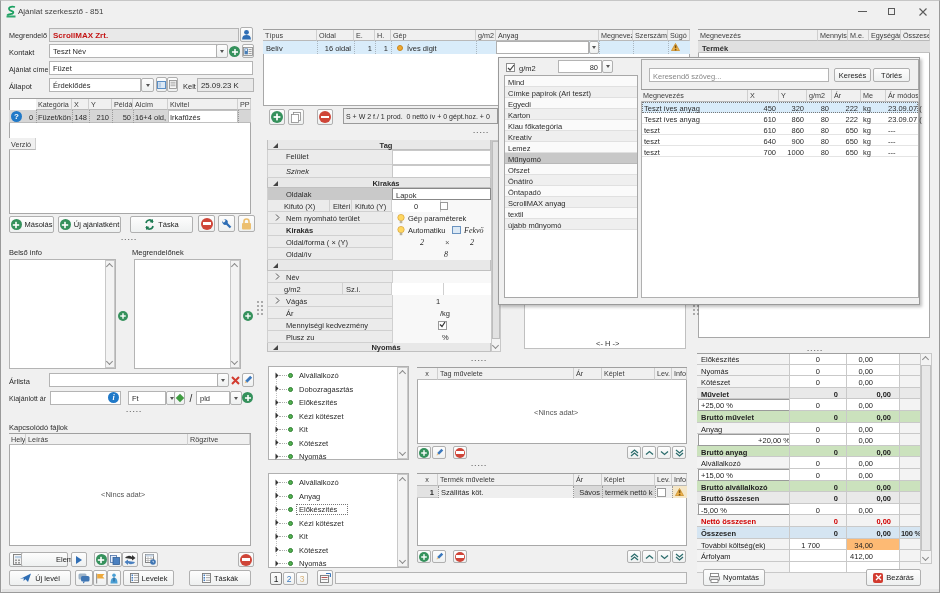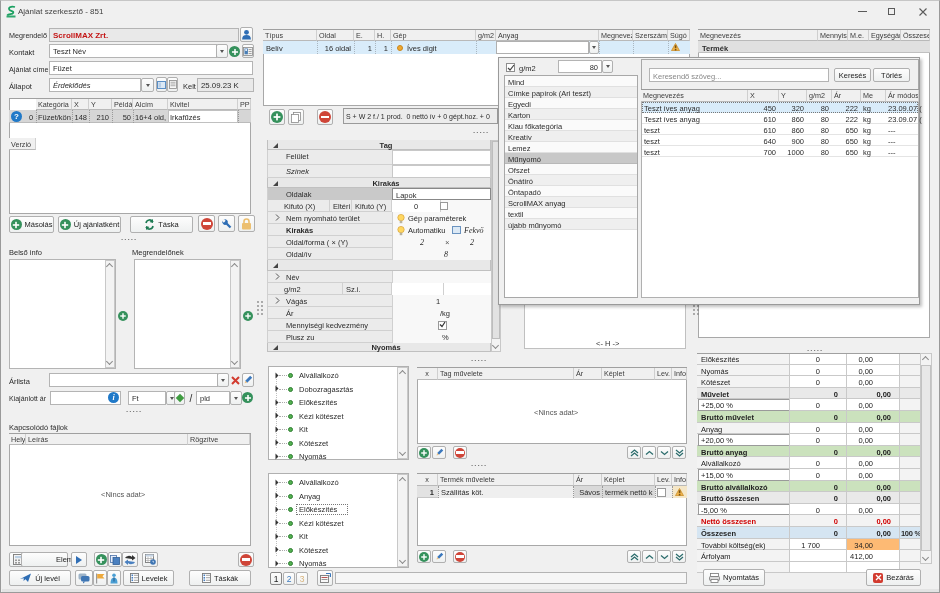--- a/index.html
+++ b/index.html
@@ -57,21 +57,21 @@
         <rect x="1.5" y="1.5" width="3.4" height="5.8" fill="#4a7fb5"></rect>
         <circle cx="3.1" cy="3" r="1" fill="#fff"></circle>
         <rect x="5.6" y="2" width="3" height="0.9" fill="#999"></rect>
         <rect x="5.6" y="4" width="3" height="0.9" fill="#999"></rect>
         <rect x="5.6" y="6" width="3" height="0.9" fill="#999"></rect>
       </svg>
     </div>
 <div class="t" style="left:8px;top:64px;font-size:7.2px">Ajánlat címe</div>
 <div class="a fld" style="left:48px;top:60px;width:204px;height:14px;"><span style="position:relative;left:3px;top:2px">Füzet</span></div>
 <div class="t" style="left:8px;top:81px;">Állapot</div>
-<div class="a fld" style="left:48px;top:77px;width:92px;height:14px;font-style:italic;"><span style="position:relative;left:3px;top:2px">Érdeklődés</span></div>
+<div class="a fld" style="left:48px;top:77px;width:92px;height:14px;"><span style="position:relative;left:3px;top:2px">Érdeklődés</span></div>
 <div class="a btn" style="left:140px;top:77px;width:13px;height:14px;">
       <div class="tri-d" style="position:relative"></div>
     </div>
 <div class="a btn" style="left:155px;top:76px;width:11px;height:15px;">
       <svg width="9" height="8">
         <rect x="0.5" y="0.5" width="8" height="7" fill="#dce9f5" stroke="#5b8fc6" stroke-width="1"></rect>
         <rect x="1.5" y="1.5" width="2.5" height="5" fill="#b8cfe8"></rect>
       </svg>
     </div>
 <div class="a btn" style="left:166px;top:76px;width:11px;height:15px;">
@@ -749,21 +749,21 @@
 <div class="a" style="left:788px;top:410.0000000000001px;width:57px;height:11.6px;background:transparent;border-left:1px solid #c9c9c9;border-bottom:1px solid #c9c9c9;text-align:right;padding:2px 8px 0 0;color:#222;font-weight:700;">0</div>
 <div class="a" style="left:845px;top:410.0000000000001px;width:53px;height:11.6px;background:transparent;border-left:1px solid #c9c9c9;border-bottom:1px solid #c9c9c9;text-align:right;padding:2px 8px 0 0;color:#222;font-weight:700;">0,00</div>
 <div class="a" style="left:898px;top:410.0000000000001px;width:21px;height:11.6px;border-left:1px solid #c9c9c9;padding:2px 0 0 1px;white-space:nowrap;letter-spacing:-0.3px;font-weight:700;"></div>
 <div class="a" style="left:696px;top:421.60000000000014px;width:223px;height:11.6px;background:#f3f3f3;border-bottom:1px solid #c9c9c9"></div>
 <div class="a" style="left:697px;top:421.60000000000014px;width:92px;height:11.6px;padding:2px 0 0 3px;overflow:hidden;white-space:nowrap;color:#222;">Anyag</div>
 <div class="a" style="left:788px;top:421.60000000000014px;width:57px;height:11.6px;background:#fff;border-left:1px solid #c9c9c9;border-bottom:1px solid #c9c9c9;text-align:right;padding:2px 26px 0 0;color:#222;">0</div>
 <div class="a" style="left:845px;top:421.60000000000014px;width:53px;height:11.6px;background:#fff;border-left:1px solid #c9c9c9;border-bottom:1px solid #c9c9c9;text-align:right;padding:2px 26px 0 0;color:#222;">0,00</div>
 <div class="a" style="left:898px;top:421.60000000000014px;width:21px;height:11.6px;border-left:1px solid #c9c9c9;padding:2px 0 0 1px;white-space:nowrap;letter-spacing:-0.3px;"></div>
 <div class="a" style="left:696px;top:433.20000000000016px;width:223px;height:11.6px;background:#f3f3f3;border-bottom:1px solid #c9c9c9"></div>
 <div class="a" style="left:697px;top:433.20000000000016px;width:92px;height:11.6px;background:#fff;border:1px solid #9a9a9a"></div>
-<div class="a" style="left:697px;top:433.20000000000016px;width:92px;height:11.6px;padding:2px 0 0 3px;overflow:hidden;white-space:nowrap;color:#222;">+20,00 %</div>
+<div class="a" style="left:697px;top:433.20000000000016px;width:92px;height:11.6px;padding:2px 0 0 3px;overflow:hidden;white-space:nowrap;color:#222;text-align:right;">+20,00 %</div>
 <div class="a" style="left:788px;top:433.20000000000016px;width:57px;height:11.6px;background:#fff;border-left:1px solid #c9c9c9;border-bottom:1px solid #c9c9c9;text-align:right;padding:2px 26px 0 0;color:#222;">0</div>
 <div class="a" style="left:845px;top:433.20000000000016px;width:53px;height:11.6px;background:#fff;border-left:1px solid #c9c9c9;border-bottom:1px solid #c9c9c9;text-align:right;padding:2px 26px 0 0;color:#222;">0,00</div>
 <div class="a" style="left:898px;top:433.20000000000016px;width:21px;height:11.6px;border-left:1px solid #c9c9c9;padding:2px 0 0 1px;white-space:nowrap;letter-spacing:-0.3px;"></div>
 <div class="a" style="left:696px;top:444.8000000000002px;width:223px;height:11.6px;background:#cbe2bd;border-bottom:1px solid #c9c9c9"></div>
 <div class="a" style="left:697px;top:444.8000000000002px;width:92px;height:11.6px;padding:2px 0 0 3px;overflow:hidden;white-space:nowrap;color:#222;font-weight:700;">Bruttó anyag</div>
 <div class="a" style="left:788px;top:444.8000000000002px;width:57px;height:11.6px;background:transparent;border-left:1px solid #c9c9c9;border-bottom:1px solid #c9c9c9;text-align:right;padding:2px 8px 0 0;color:#222;font-weight:700;">0</div>
 <div class="a" style="left:845px;top:444.8000000000002px;width:53px;height:11.6px;background:transparent;border-left:1px solid #c9c9c9;border-bottom:1px solid #c9c9c9;text-align:right;padding:2px 8px 0 0;color:#222;font-weight:700;">0,00</div>
 <div class="a" style="left:898px;top:444.8000000000002px;width:21px;height:11.6px;border-left:1px solid #c9c9c9;padding:2px 0 0 1px;white-space:nowrap;letter-spacing:-0.3px;font-weight:700;"></div>
 <div class="a" style="left:696px;top:456.4000000000002px;width:223px;height:11.6px;background:#f3f3f3;border-bottom:1px solid #c9c9c9"></div>
 <div class="a" style="left:697px;top:456.4000000000002px;width:92px;height:11.6px;padding:2px 0 0 3px;overflow:hidden;white-space:nowrap;color:#222;">Alvállalkozó</div>

